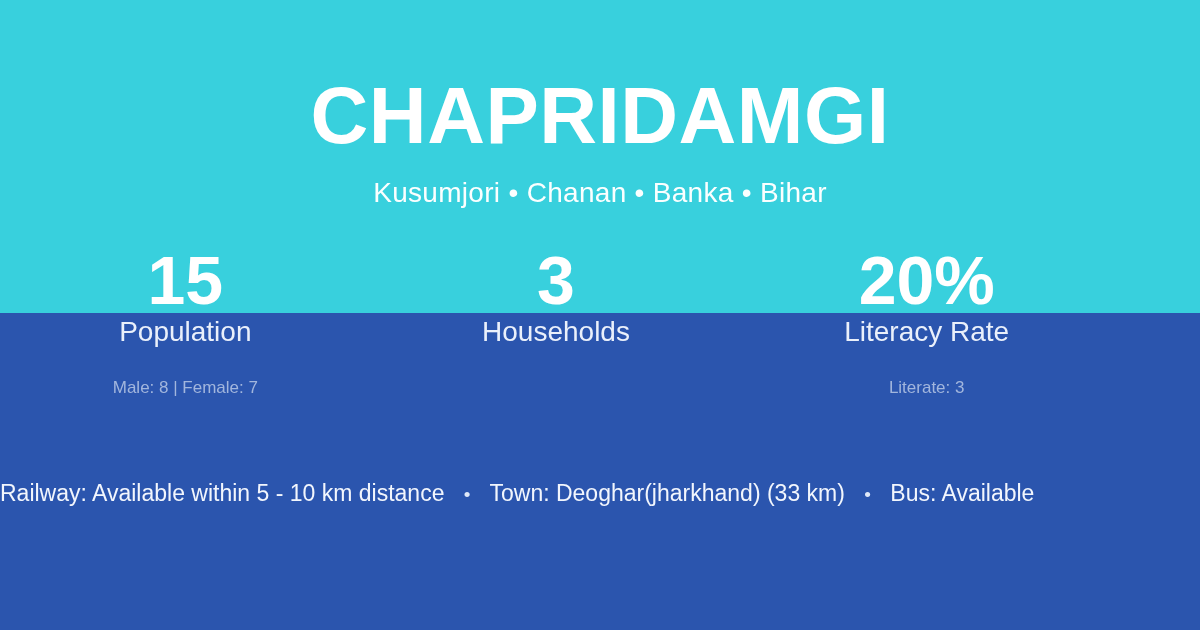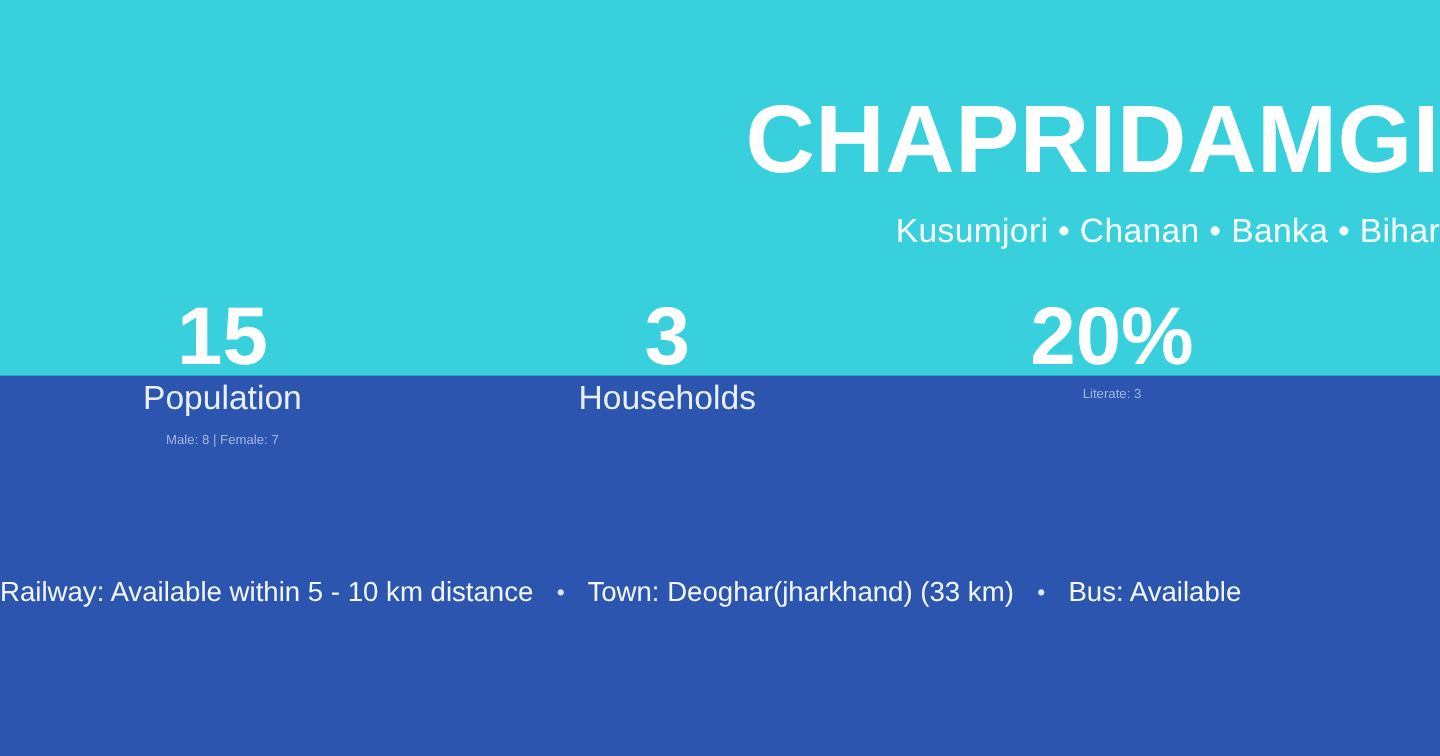--- a/index.html
+++ b/index.html
@@ -34,21 +34,21 @@
     height: 313px;
     background: #38d0dd;
   }
 
   
   .header {
     position: absolute;
     left: 0;
     top: 0;
     width: 1200px;
-    text-align: right;
+    text-align: center;
   }
 
   .village-title {
     margin-top: 76px;
     font-size: 80px;
     font-weight: bold;
     line-height: 1.0;
     color: #ffffff;
     letter-spacing: 0.5px;
   }
@@ -88,22 +88,22 @@
 
   .stat-label {
     margin-top: 10px;
     font-size: 28px;
     font-weight: normal;
     line-height: 1.0;
     color: #eaf0fb;
   }
 
   .stat-sub {
-    margin-top: 16px;
-    font-size: 11px;
+    margin-top: 33px;
+    font-size: 17px;
     font-weight: normal;
     line-height: 1.0;
     color: #a2b6dd;
   }
 
   
   .info-strip {
     position: absolute;
     left: 0;
     top: 482px;
@@ -155,20 +155,21 @@
       <div class="stat-sub">Male: 8 | Female: 7</div>
     </div>
 
     <div class="stat-col">
       <div class="stat-value">3</div>
       <div class="stat-label">Households</div>
     </div>
 
     <div class="stat-col">
       <div class="stat-value">20%</div>
+      <div class="stat-label">Literacy Rate</div>
       <div class="stat-sub">Literate: 3</div>
     </div>
 
   </div>
 
   <div class="info-strip">
     <span>Railway: Available within 5 - 10 km distance</span>
     <span class="info-sep">•</span>
     <span>Town: Deoghar(jharkhand) (33 km)</span>
     <span class="info-sep">•</span>

